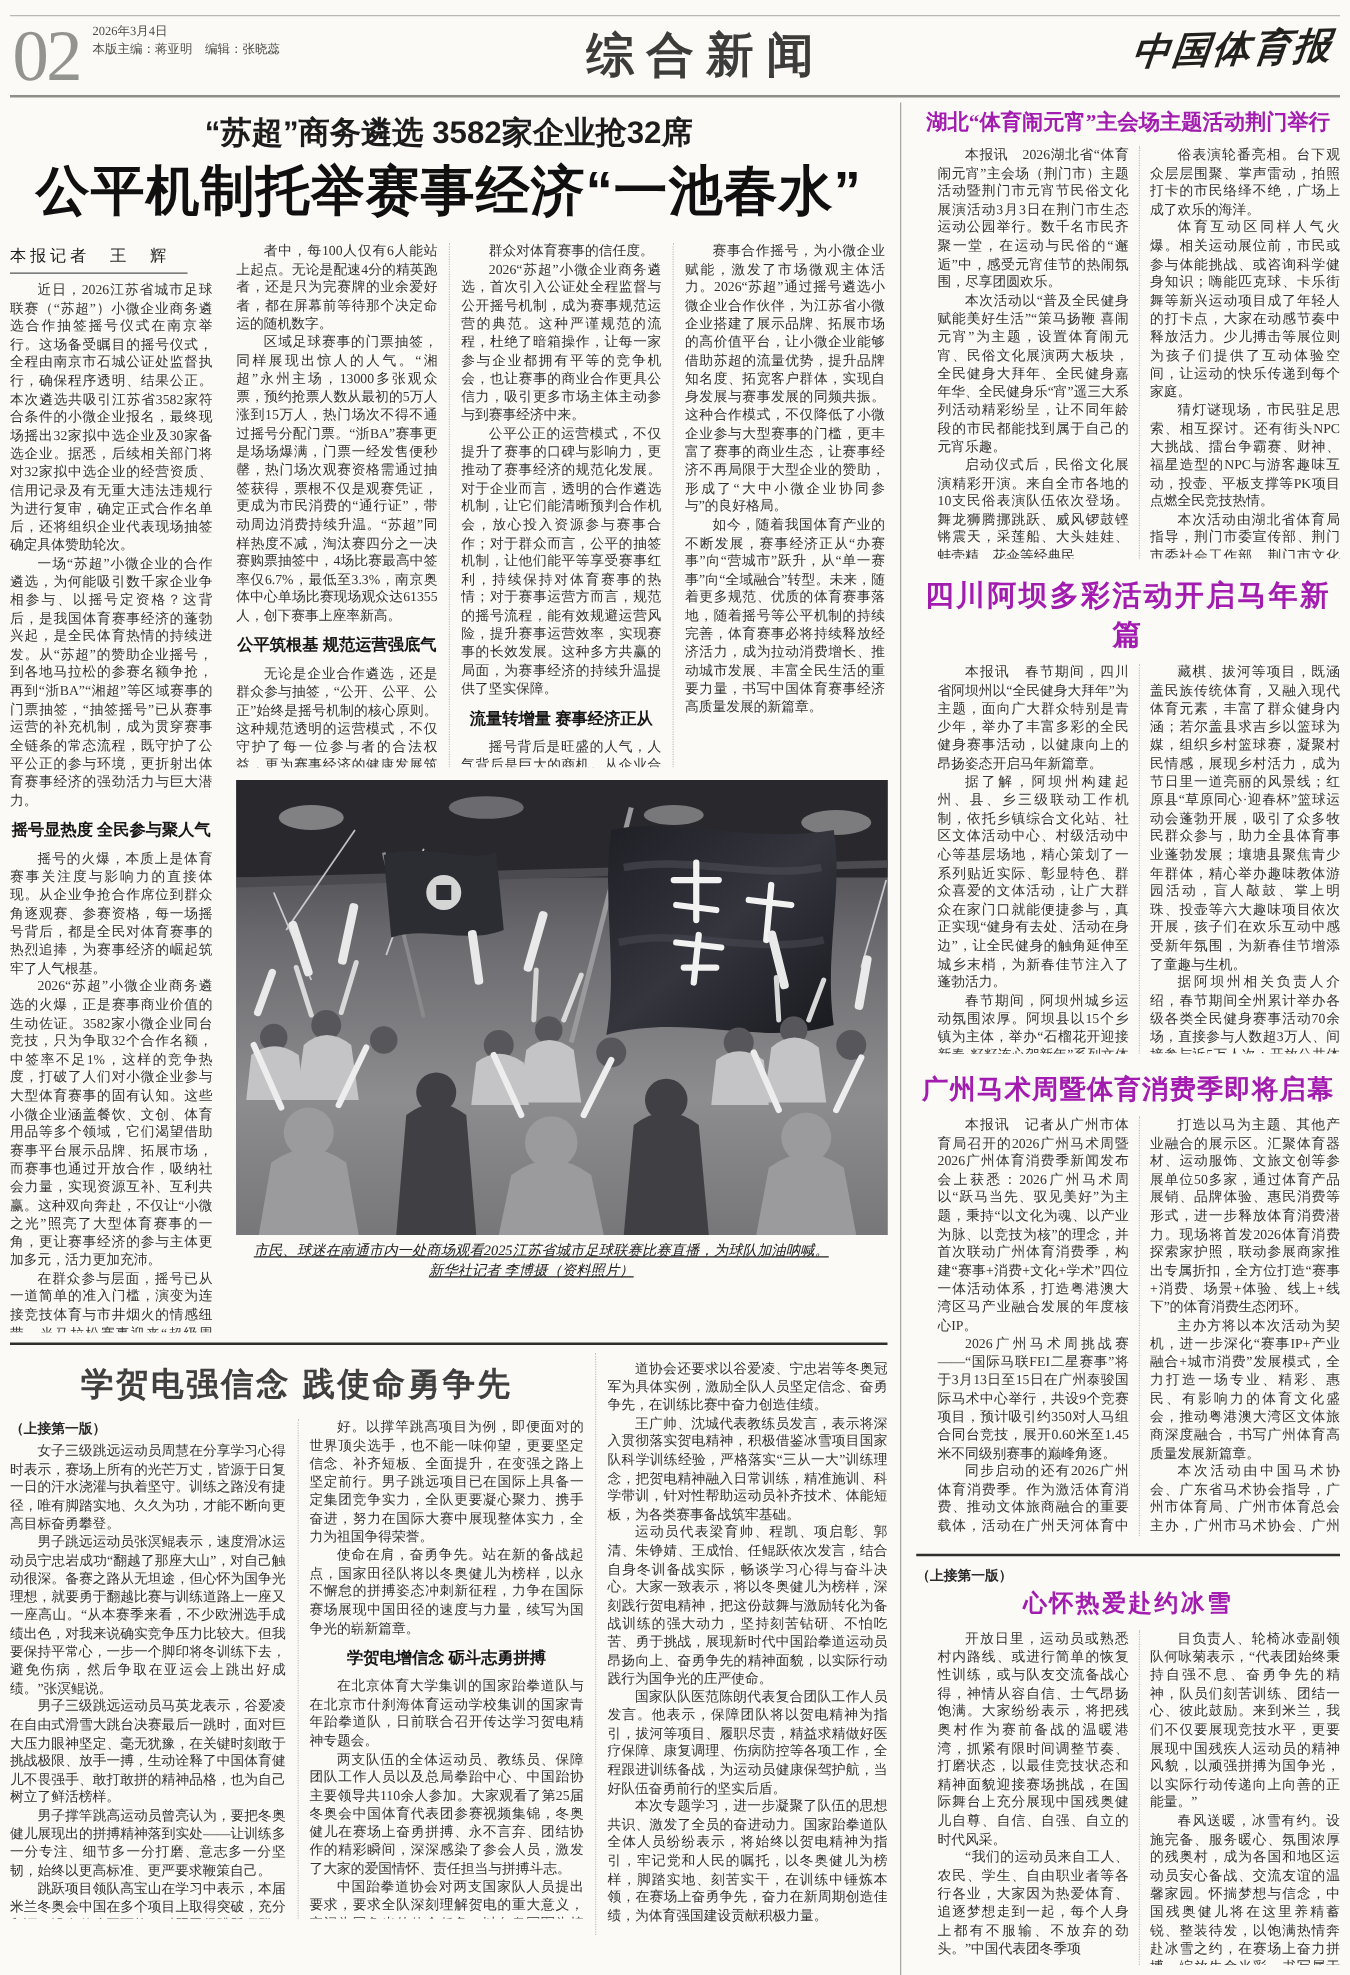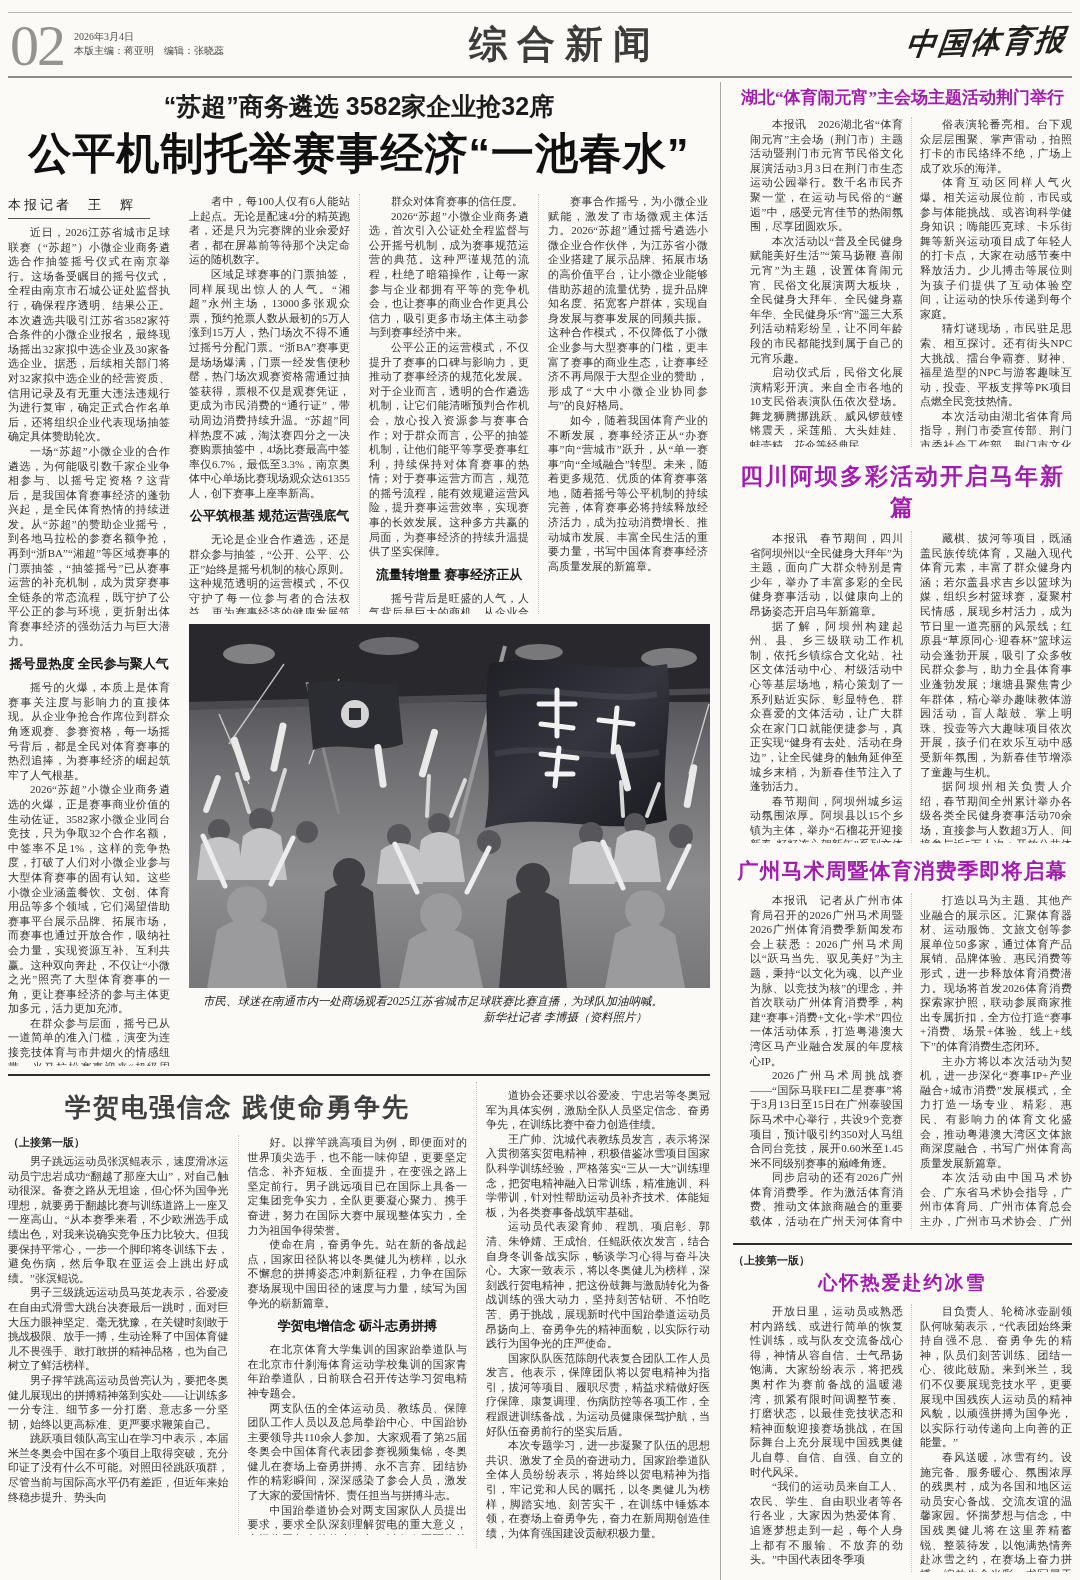--- a/index.html
+++ b/index.html
@@ -2,21 +2,21 @@
 <html><head>
 <meta charset="utf-8">
 <style>
   html,body{margin:0;padding:0;background:#d8d6d2;}
   .page{position:relative;width:1080px;height:1580px;margin:0 auto;background:#fbfaf7;
         font-family:"Liberation Serif","DejaVu Serif",serif;color:#2b2b2b;overflow:hidden;
         box-sizing:border-box;padding:0 8px;}
   
   .masthead-band{border-top:1px solid #b9b7b2;margin-top:12px;padding:6px 2px 4px;
         border-bottom:2px solid #8f8d88;}
-  .header-row{display:flex;align-items:center;}
+  .header-row{display:flex;align-items:flex-start;}
   .pagenum{font-size:58px;line-height:52px;color:#939390;font-weight:400;letter-spacing:-2px;
         padding-right:10px;}
   .pageinfo{font-size:10px;line-height:14px;color:#4c4c4a;padding-bottom:4px;white-space:nowrap;}
   .section-title{flex:1;text-align:center;font-size:38px;font-weight:700;color:#3c3c3a;
         letter-spacing:10px;font-family:"Liberation Serif",serif;padding-bottom:2px;}
   .masthead-logo{font-size:30px;font-weight:700;font-style:italic;color:#23211e;
         transform:skewX(-8deg) rotate(-2deg);letter-spacing:2px;padding:0 4px 6px 0;}
   
   .content{display:grid;grid-template-columns:712px 1fr;column-gap:0;padding-top:4px;}
   .left-section{padding-right:10px;}
@@ -34,22 +34,22 @@
         display:inline-block;padding:2px 14px 4px 0;margin-bottom:6px;color:#1e1e1e;}
   .para{margin:0;font-size:11px;line-height:14.6px;text-align:justify;text-indent:2em;color:#333;}
   .subhead{margin:7px 0;font-size:13px;font-weight:700;text-align:center;text-indent:0;color:#171717;}
   .dateline{text-align:right;text-indent:0;margin:0;font-size:11px;line-height:15px;font-weight:700;}
   .threecols{display:grid;grid-template-columns:1fr 1fr 1fr;height:420px;overflow:hidden;}
   .threecols .col{padding:0 9px;}
   .threecols .col + .col{border-left:1px dotted #c6c4bc;}
   
   .photo-wrap{margin:8px 0 0 9px;}
   .photo{display:block;width:528px;height:364px;background:#66666a;}
-  .caption{width:500px;margin:5px auto 0;font-style:italic;font-size:11.5px;line-height:16px;color:#222;}
-  .caption .credit{text-align:right;padding-right:56px;font-style:italic;}
+  .caption{width:500px;margin:5px auto 0;font-style:italic;font-size:11.5px;line-height:16px;color:#222;text-decoration:underline;}
+  .caption .credit{text-align:center;padding-right:56px;font-style:italic;}
   .big-rule{border:none;border-top:2px solid #2e2e2c;margin:8px 0 6px;}
   
   .bottom-article{display:grid;grid-template-columns:468px 1fr;height:466px;overflow:hidden;}
   .bottom-left{padding-right:9px;}
   .bottom-title{text-align:center;font-size:26px;font-weight:900;color:#404040;margin:8px 0 10px;
         font-family:"Liberation Sans","DejaVu Sans",sans-serif;letter-spacing:2px;}
   .continued{font-size:11px;font-weight:700;margin:0 0 4px;text-indent:0;}
   .twocols{display:grid;grid-template-columns:1fr 1fr;overflow:hidden;}
   .twocols .col{padding-right:9px;min-width:0;}
   .twocols .col + .col{border-left:1px dotted #c6c4bc;padding-left:9px;padding-right:0;}
@@ -247,20 +247,21 @@
 
       <hr class="big-rule">
 
       <div class="bottom-article">
         <div class="bottom-left">
           <h2 class="bottom-title">学贺电强信念 践使命勇争先</h2>
           <div class="twocols" style="height:400px;">
             <div class="col">
               <p class="continued">（上接第一版）</p>
               <div>
+                  <p class="para">女子三级跳远运动员周慧在分享学习心得时表示，赛场上所有的光芒万丈，皆源于日复一日的汗水浇灌与执着坚守。训练之路没有捷径，唯有脚踏实地、久久为功，才能不断向更高目标奋勇攀登。</p>
                   <p class="para">男子跳远运动员张溟鲲表示，速度滑冰运动员宁忠岩成功“翻越了那座大山”，对自己触动很深。备赛之路从无坦途，但心怀为国争光理想，就要勇于翻越比赛与训练道路上一座又一座高山。“从本赛季来看，不少欧洲选手成绩出色，对我来说确实竞争压力比较大。但我要保持平常心，一步一个脚印将冬训练下去，避免伤病，然后争取在亚运会上跳出好成绩。”张溟鲲说。</p>
                   <p class="para">男子三级跳远运动员马英龙表示，谷爱凌在自由式滑雪大跳台决赛最后一跳时，面对巨大压力眼神坚定、毫无犹豫，在关键时刻敢于挑战极限、放手一搏，生动诠释了中国体育健儿不畏强手、敢打敢拼的精神品格，也为自己树立了鲜活榜样。</p>
                   <p class="para">男子撑竿跳高运动员曾亮认为，要把冬奥健儿展现出的拼搏精神落到实处——让训练多一分专注、细节多一分打磨、意志多一分坚韧，始终以更高标准、更严要求鞭策自己。</p>
                   <p class="para">跳跃项目领队高宝山在学习中表示，本届米兰冬奥会中国在多个项目上取得突破，充分印证了没有什么不可能。对照田径跳跃项群，尽管当前与国际高水平仍有差距，但近年来始终稳步提升、势头向</p>
                 </div>
             </div>
             <div class="col">
                 <p class="para">好。以撑竿跳高项目为例，即便面对的世界顶尖选手，也不能一味仰望，更要坚定信念、补齐短板、全面提升，在变强之路上坚定前行。男子跳远项目已在国际上具备一定集团竞争实力，全队更要凝心聚力、携手奋进，努力在国际大赛中展现整体实力，全力为祖国争得荣誉。</p>
                 <p class="para">使命在肩，奋勇争先。站在新的备战起点，国家田径队将以冬奥健儿为榜样，以永不懈怠的拼搏姿态冲刺新征程，力争在国际赛场展现中国田径的速度与力量，续写为国争光的崭新篇章。</p>
                 <p class="subhead">学贺电增信念 砺斗志勇拼搏</p>

